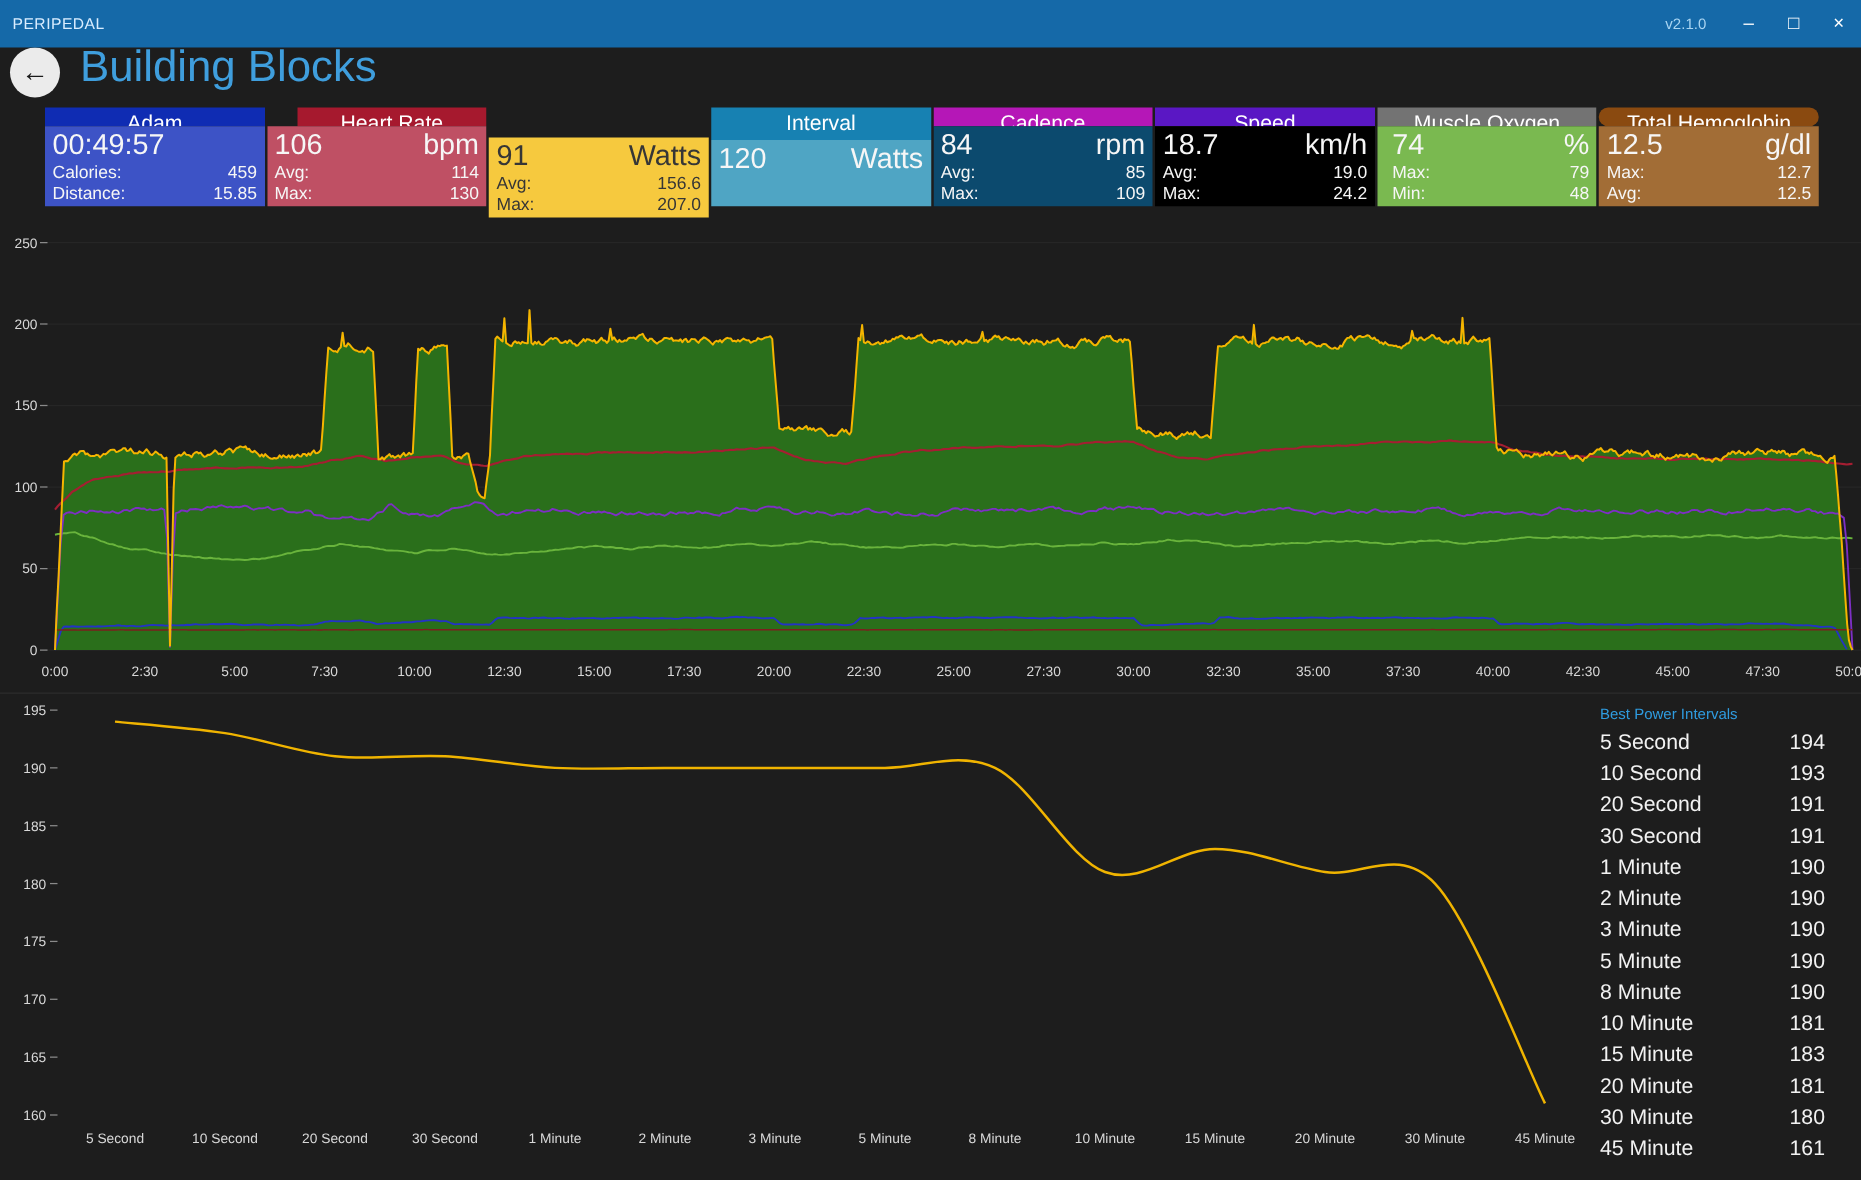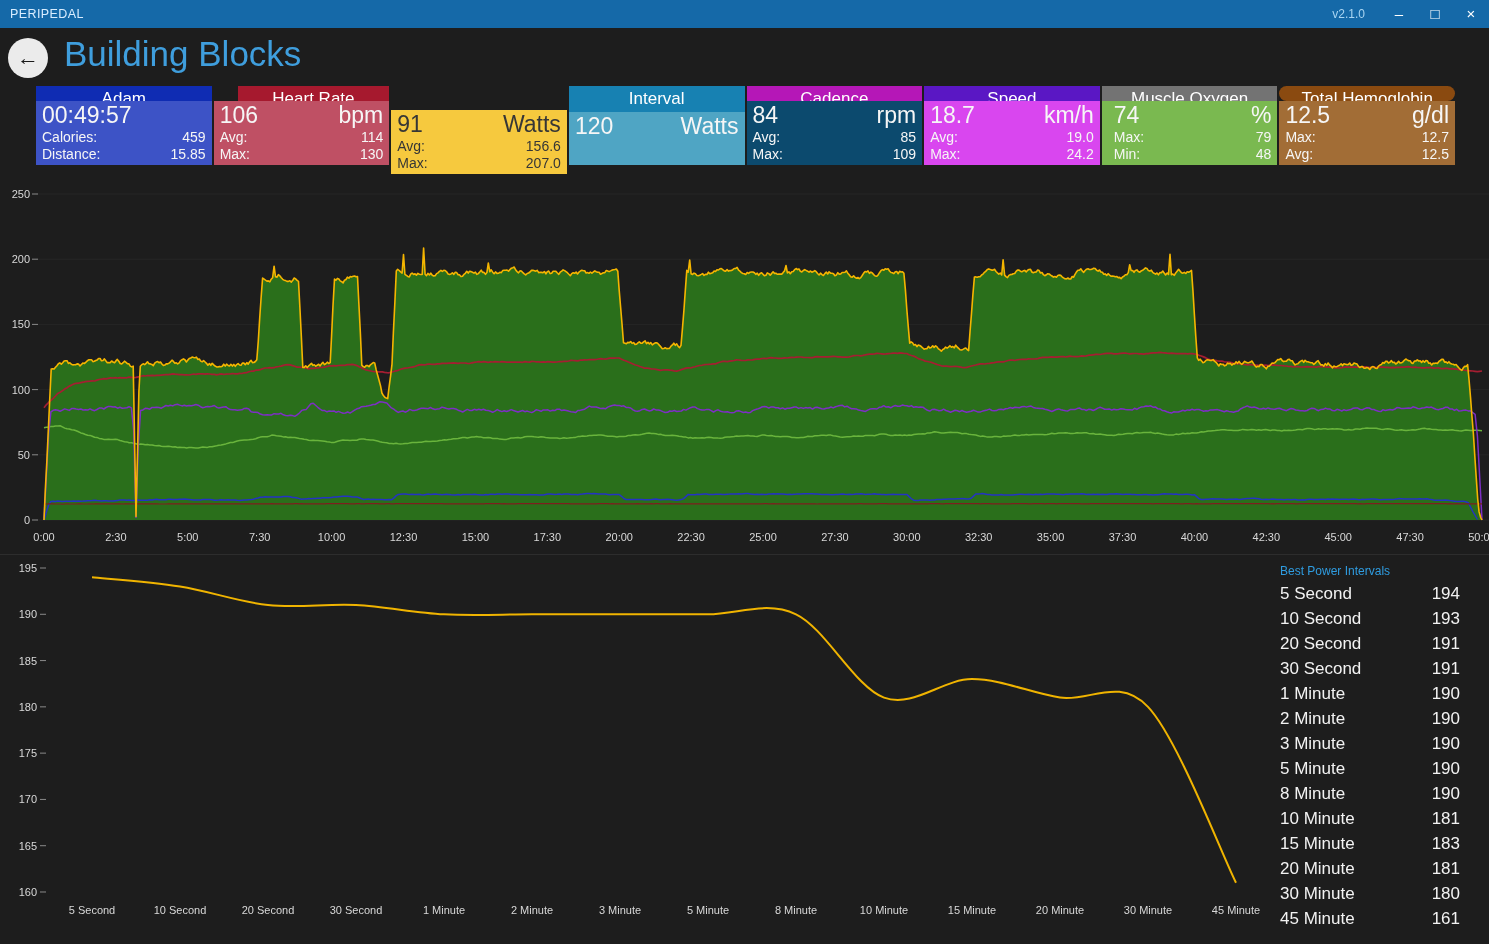--- a/index.html
+++ b/index.html
@@ -1,18 +1,18 @@
 <!DOCTYPE html>
 <html><head>
 <meta charset="utf-8">
 <style>
   html,body{margin:0;padding:0;width:1489px;height:944px;background:#1d1d1d;overflow:hidden;
     font-family:"Liberation Sans","DejaVu Sans",sans-serif;color:#eee;position:relative}
   
-  .titlebar{position:absolute;top:0;left:0;right:0;height:28px;background:#1569a8;
+  .titlebar{position:absolute;top:0;left:0;right:0;height:38px;background:#1569a8;
     display:flex;align-items:center;padding-left:10px;z-index:10}
   .app-title{color:#d9edff;font-size:12.5px;letter-spacing:.4px}
   .tb-spacer{flex:1}
   .version{color:#a9d5f2;font-size:12px;margin-right:16px}
   .winbtn{width:36px;height:30px;line-height:30px;text-align:center;color:#fff;font-size:15px;cursor:default}
   
   .back-button{position:absolute;left:8px;top:38px;width:40px;height:40px;border-radius:50%;
     background:#ebebeb;color:#1a1a1a;display:flex;align-items:center;justify-content:center;
     font-size:22px;font-weight:bold;z-index:5}
   .page-title{position:absolute;left:64px;top:34px;font-size:35px;color:#3f9edd;font-weight:400}
@@ -124,21 +124,21 @@
           <span>85</span>
         </div>
         <div class="psub">
           <span>Max:</span>
           <span>109</span>
         </div>
       </div>
     </div>
     <div class="panel">
       <div class="panel-header" style="background: rgb(90, 23, 196);">Speed</div>
-      <div class="panel-body" style="background: #d946ef;">
+      <div class="panel-body" style="background: #000000;">
         <div class="pmain">
           <span>18.7</span>
           <span>km/h</span>
         </div>
         <div class="psub">
           <span>Avg:</span>
           <span>19.0</span>
         </div>
         <div class="psub">
           <span>Max:</span>

